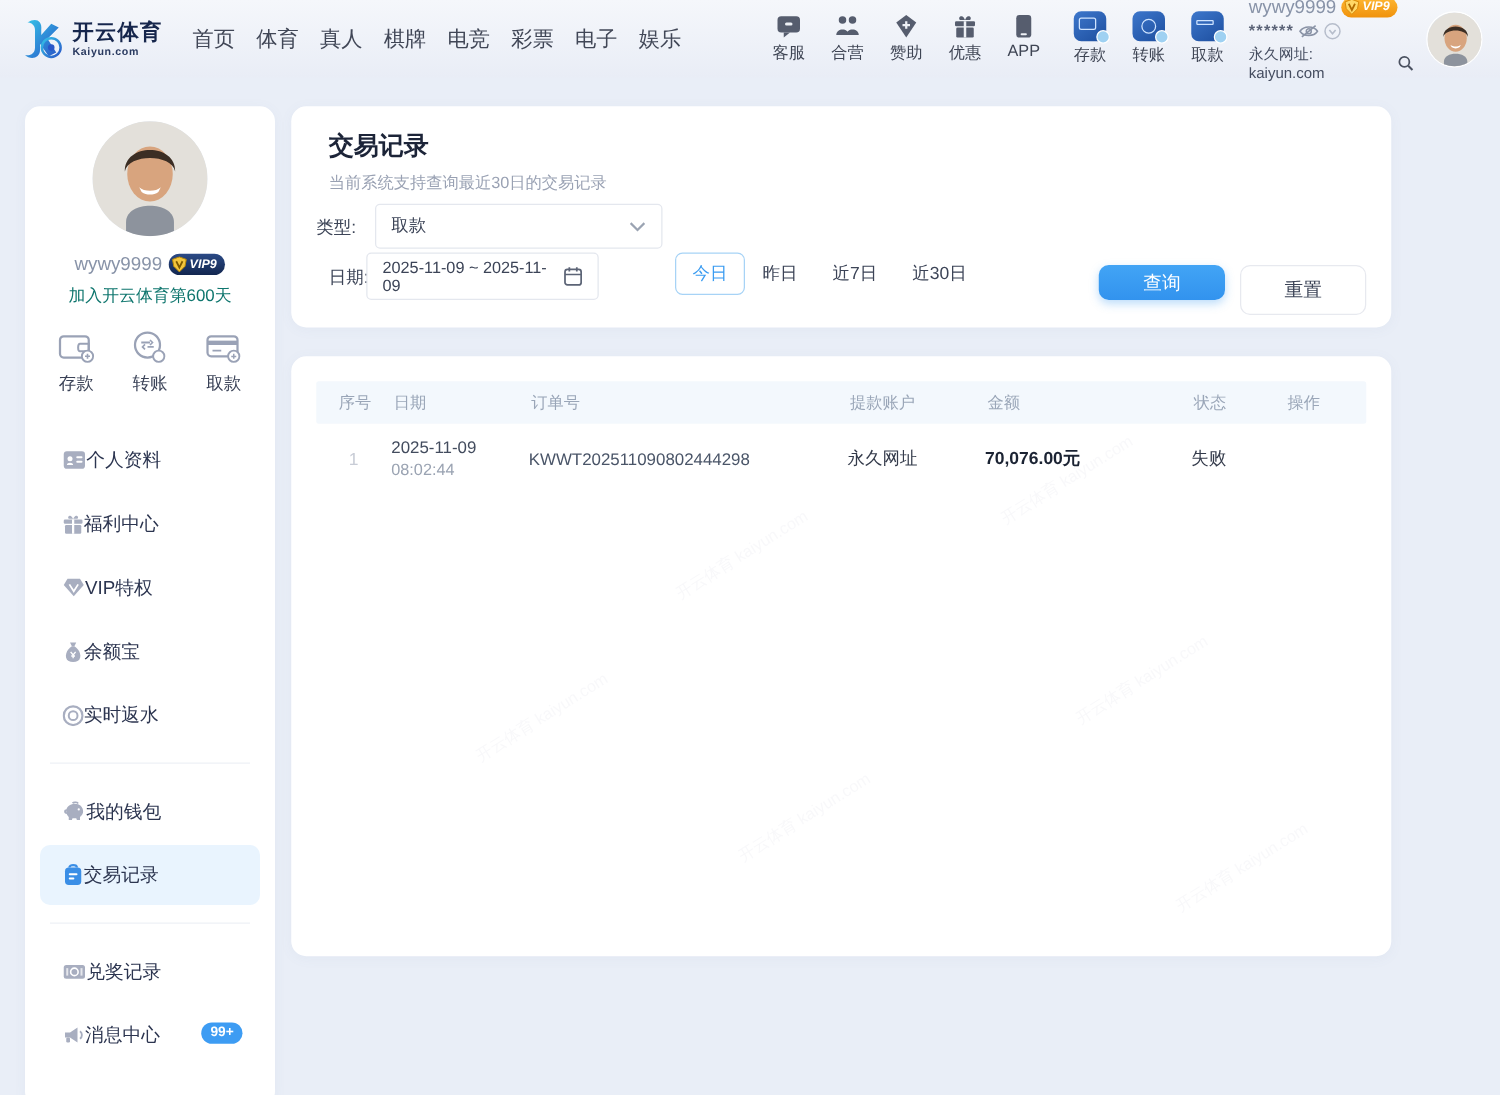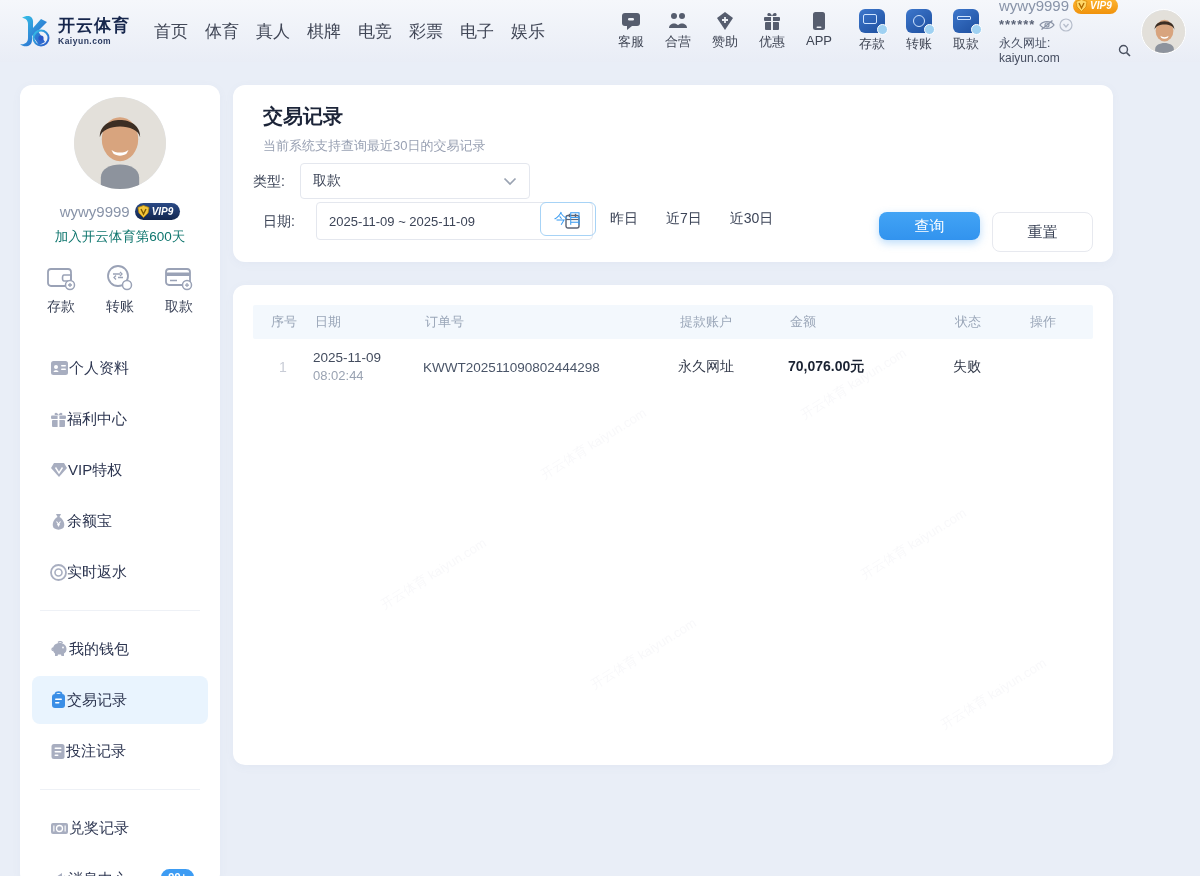--- a/index.html
+++ b/index.html
@@ -72,21 +72,21 @@
   
   .card-title { position:absolute; left:30px; top:18px; font-size:20px; font-weight:bold; color:#1c2438; }
   .card-subtitle { position:absolute; left:30px; top:52px; font-size:13px; color:#99a1b3; }
   .filter-label { font-size:14px; color:#3c4457; }
   .type-label { position:absolute; left:20px; top:88px; }
   .select-box { position:absolute; left:67px; top:78px; width:230px; height:36px;
     border:1px solid #e4e7ee; border-radius:4px; background:#fff; display:flex; align-items:center;
     padding:0 12px; cursor:pointer; justify-content:space-between; }
   .select-value { font-size:14px; color:#3c4457; }
   .date-label { position:absolute; left:30px; top:128px; }
-  .date-box { position:absolute; left:83px; top:117px; width:277px; height:38px;
+  .date-box { position:absolute; left:60px; top:117px; width:186px; height:38px;
     border:1px solid #e4e7ee; border-radius:4px; background:#fff; display:flex; align-items:center;
     padding:0 12px; cursor:pointer; justify-content:space-between; }
   .date-value { font-size:13px; color:#3c4457; }
   .quick-btns { position:absolute; left:307px; top:117px; display:flex; align-items:center; }
   .qbtn { height:34px; display:flex; align-items:center; justify-content:center; padding:0 13px;
     font-size:14px; color:#3c4457; cursor:pointer; border:1px solid transparent; border-radius:6px; }
   .qbtn.active { border-color:#a7d3f6; color:#3b9cf1; }
   .search-btn { position:absolute; left:646px; top:127px; width:101px; height:28px; border-radius:8px;
     background:linear-gradient(180deg,#42a4f5,#3293ee); color:#fff; font-size:15px;
     display:flex; align-items:center; justify-content:center; cursor:pointer;
@@ -376,29 +376,20 @@
     </div>
     <div class="menu-item active">
       <svg width="17" height="18" viewBox="0 0 17 18">
         <rect x="2" y="3" width="13" height="14" rx="3" fill="#3a8ee6"></rect>
         <path d="M5.5 3 C5.5 0.5 11.5 0.5 11.5 3" stroke="#3a8ee6" stroke-width="1.8" fill="none"></path>
         <rect x="5" y="7.5" width="7" height="1.6" rx="0.8" fill="#fff"></rect>
         <rect x="5" y="11" width="4.5" height="1.6" rx="0.8" fill="#fff"></rect>
       </svg>
       <span class="lbl">交易记录</span>
     </div>
-    <div class="menu-item">
-      <svg width="16" height="17" viewBox="0 0 16 17">
-        <rect x="1.5" y="1" width="13" height="15" rx="2.5" fill="#a8aec0"></rect>
-        <rect x="4.5" y="4.5" width="7" height="1.6" rx="0.8" fill="#fff"></rect>
-        <rect x="4.5" y="8" width="7" height="1.6" rx="0.8" fill="#fff"></rect>
-        <rect x="4.5" y="11.5" width="4" height="1.6" rx="0.8" fill="#fff"></rect>
-      </svg>
-      <span class="lbl">投注记录</span>
-    </div>
 
     <div class="menu-divider"></div>
 
     <div class="menu-item">
       <svg width="19" height="15" viewBox="0 0 19 15">
         <rect x="1" y="2" width="17" height="11" rx="2" fill="#a8aec0"></rect>
         <circle cx="9.5" cy="7.5" r="3" fill="none" stroke="#fff" stroke-width="1.3"></circle>
         <rect x="3" y="4.5" width="1.6" height="6" fill="#fff" opacity="0.7"></rect>
         <rect x="14.4" y="4.5" width="1.6" height="6" fill="#fff" opacity="0.7"></rect>
       </svg>

